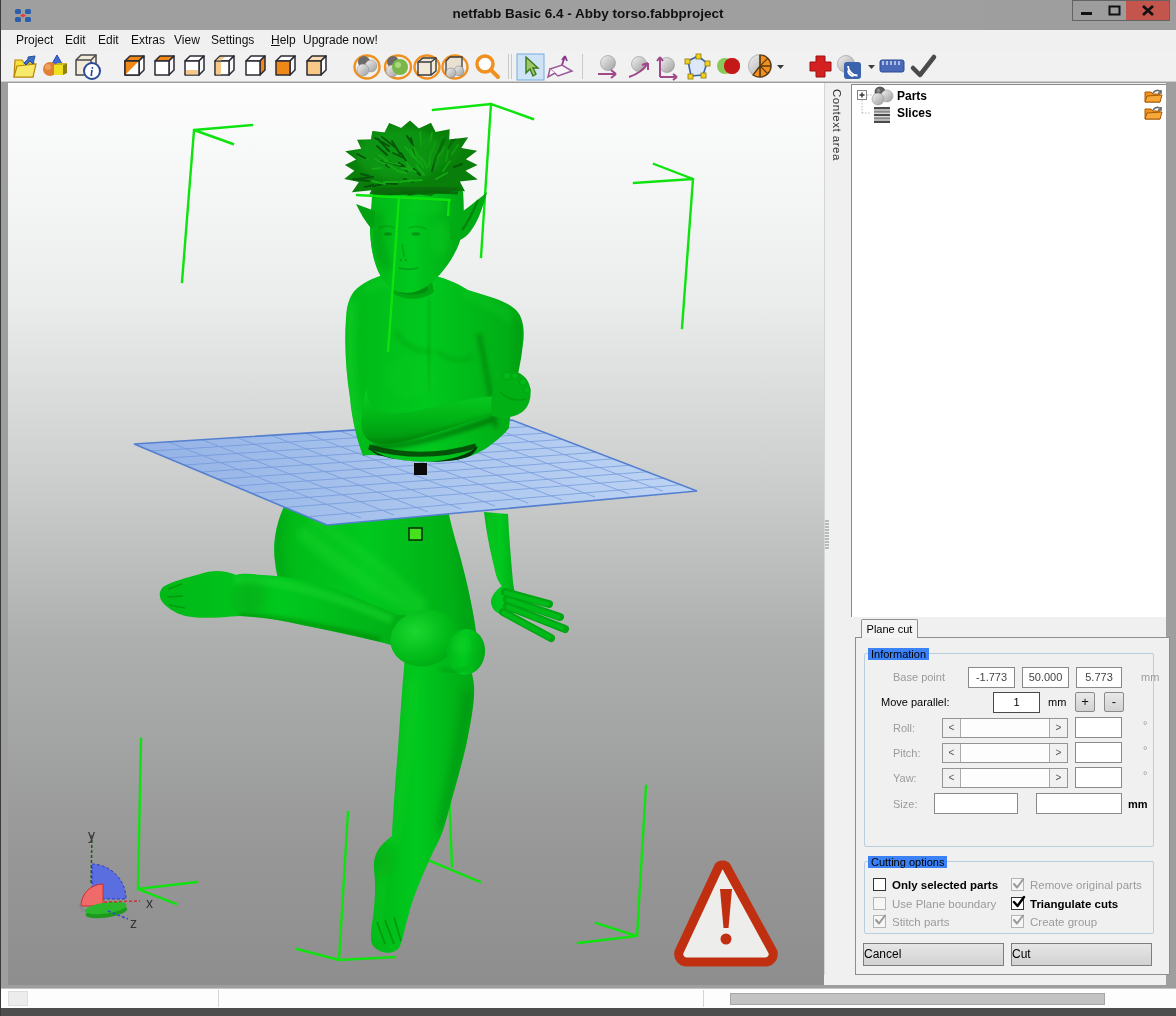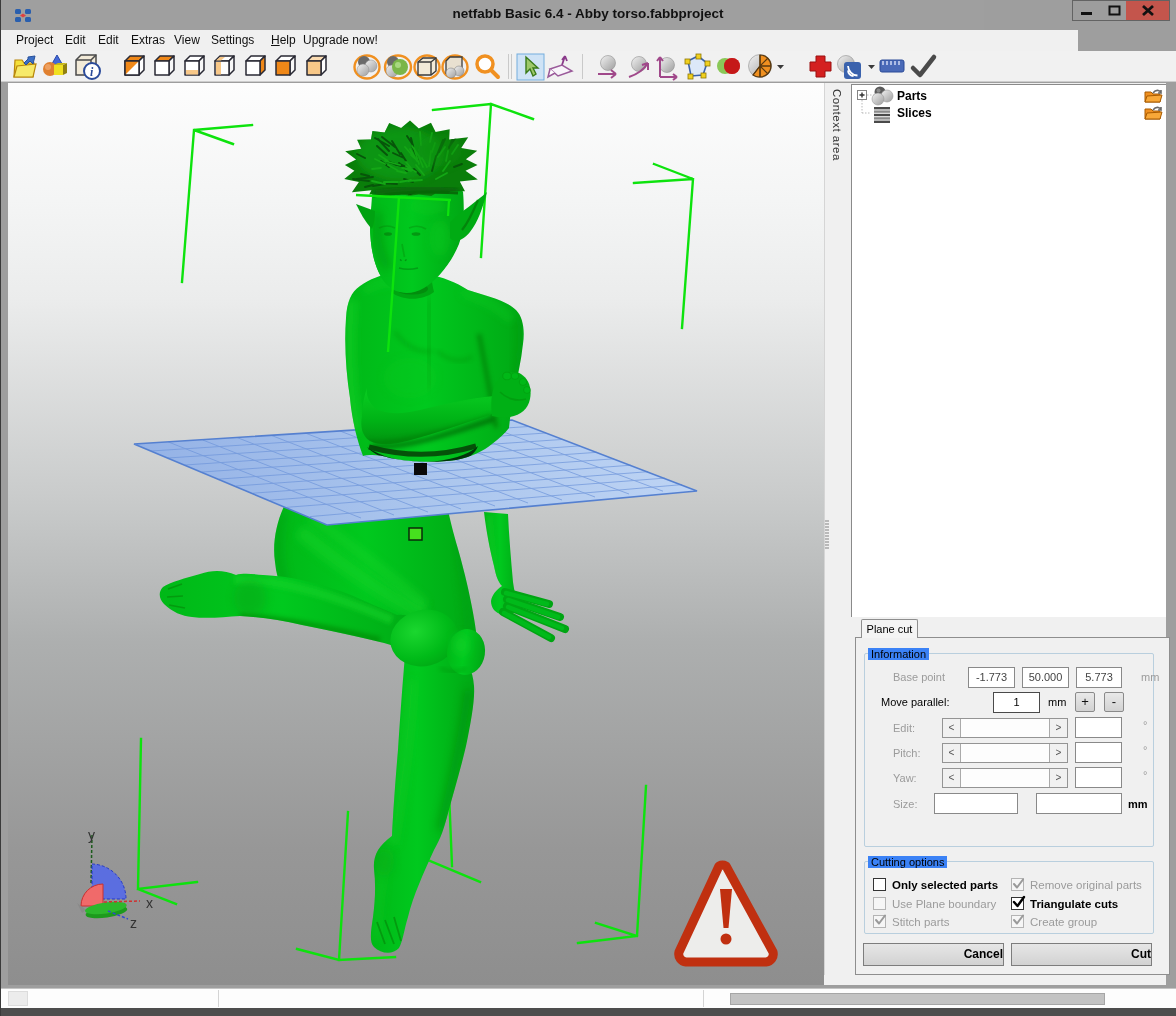--- a/index.html
+++ b/index.html
@@ -7,21 +7,21 @@
 body { position:relative; background:#9e9e9e; font-family:"Liberation Sans",sans-serif; }
 .abs { position:absolute; }
 
 #titlebar { left:0; top:0; width:984px; height:30px; background:#9f9f9f; }
 #title-text { left:0; top:6px; width:1176px; text-align:center; font-size:13.5px; font-weight:bold; color:#111; }
 .winbtn { top:0; height:21px; border:1px solid #636363; background:#9d9d9d; }
 #btn-min { left:1072px; width:28px; }
 #btn-max { left:1099px; width:28px; border-left:none; }
 #btn-close { left:1126px; width:44px; background:#c4554c; border-left:none; }
 
-#menubar { left:0; top:30px; width:1078px; height:21px; background:#f0f0f0; font-size:12px; color:#101010; }
+#menubar { left:0; top:30px; width:1176px; height:21px; background:#f0f0f0; font-size:12px; color:#101010; }
 #menubar span { position:absolute; top:3px; }
 
 #toolbar { left:0; top:51px; width:1176px; height:31px; background:#f1f1f1; border-bottom:1px solid #cdcdcd; }
 
 #rightzone { left:824px; top:83px; width:352px; height:902px; background:#f0f0f0; }
 #ctxlabel { left:831px; top:89px; color:#333; font-size:11.5px; writing-mode:vertical-rl; letter-spacing:.5px; }
 #ctxgrip { left:825px; top:519px; width:4px; height:30px;
   background:repeating-linear-gradient(#f0f0f0 0,#f0f0f0 1.5px,#b9b9b9 1.5px,#b9b9b9 3px); }
 #treepanel { left:851px; top:84px; width:315px; height:533px; background:#fff; border-left:1px solid #8a8a8a; border-top:1px solid #8a8a8a; }
 #rightmargin { left:1166px; top:83px; width:10px; height:902px; background:#9e9e9e; }
@@ -34,21 +34,21 @@
 .glabel { position:absolute; font-size:11px; color:#9b9b9b;margin-left:12px; }
 .blabel { position:absolute; font-size:11px; color:#000; }
 .inp { position:absolute; background:#fff; border:1px solid #898989; font-size:11px; color:#444;
   text-align:center; line-height:19px; }
 .spin { position:absolute; background:#fdfdfd; border:1px solid #949494; }
 .spinbtn { position:absolute; top:0; width:18px; height:100%; background:#f1f1f1; border:0; color:#555; font-size:10px; text-align:center; line-height:18px; font-family:"Liberation Sans",sans-serif; }
 .pmbtn { position:absolute; width:20px; height:20px; background:linear-gradient(#e9e9e9,#d2d2d2); border:1px solid #8a8a8a; border-radius:2px; text-align:center; font-size:13px; line-height:18px; color:#111; }
 .cb { position:absolute; width:13px; height:13px; background:#fff; border:1px solid #333; }
 .cb.dis { border-color:#b4b4b4; background:#f6f6f6; }
 .cbl { position:absolute; font-size:11.5px; }
-.btn { position:absolute; height:23px; background:linear-gradient(#e6e6e6,#d2d2d2); border:1px solid #7d7d7d; text-align:right; font-size:12px; color:#000; line-height:21px;font-weight:bold; }
+.btn { position:absolute; height:23px; background:linear-gradient(#e6e6e6,#d2d2d2); border:1px solid #7d7d7d; text-align:left; font-size:12px; color:#000; line-height:21px; }
 
 #statusbar { left:0; top:988px; width:1176px; height:20px; background:#fdfdfd; border-top:1px solid #c4c4c4; }
 .scell { position:absolute; top:1px; width:1px; height:17px; background:#d4d4d4; }
 #sgrip { left:8px; top:991px; width:20px; height:15px; background:#ececec; border:1px solid #dcdcdc; }
 #sprog { left:730px; top:993px; width:375px; height:12px; background:#c3c3c3; border:1px solid #a6a6a6; }
 #bottomstrip { left:0; top:1008px; width:1176px; height:8px; background:#4d4d4d; }
 #leftedge { left:0; top:0; width:1px; height:1016px; background:#3a3a3a; }
 </style>
 </head>
 <body>
@@ -306,21 +306,21 @@
 <div class="glabel abs" style="left:881px;top:671px">Base point</div>
 <div class="inp abs" style="left:968px;top:667px;width:47px;height:21px">-1.773</div>
 <div class="inp abs" style="left:1022px;top:667px;width:47px;height:21px">50.000</div>
 <div class="inp abs" style="left:1076px;top:667px;width:46px;height:21px">5.773</div>
 <div class="glabel abs" style="left:1129px;top:671px">mm</div>
 <div class="blabel abs" style="left:881px;top:696px">Move parallel:</div>
 <div class="inp abs" style="left:993px;top:692px;width:47px;height:21px;border-color:#4a4a4a;color:#000">1</div>
 <div class="blabel abs" style="left:1048px;top:696px">mm</div>
 <div class="pmbtn abs" style="left:1075px;top:692px">+</div>
 <div class="pmbtn abs" style="left:1104px;top:692px">-</div>
-<div class="glabel abs" style="left:881px;top:722px">Edit:</div>
+<div class="glabel abs" style="left:881px;top:722px">Roll:</div>
 <div class="glabel abs" style="left:881px;top:747px">Pitch:</div>
 <div class="glabel abs" style="left:881px;top:772px">Yaw:</div>
 <div class="glabel abs" style="left:881px;top:798px">Size:</div>
 <div class="spin abs" style="left:942px;top:718px;width:126px;height:20px">
     <span class="spinbtn" style="left:0;border-right:1px solid #aaa">&lt;</span>
     <span class="spinbtn" style="right:0;border-left:1px solid #aaa">&gt;</span>
   </div>
 <div class="spin abs" style="left:942px;top:743px;width:126px;height:20px">
     <span class="spinbtn" style="left:0;border-right:1px solid #aaa">&lt;</span>
     <span class="spinbtn" style="right:0;border-left:1px solid #aaa">&gt;</span>

